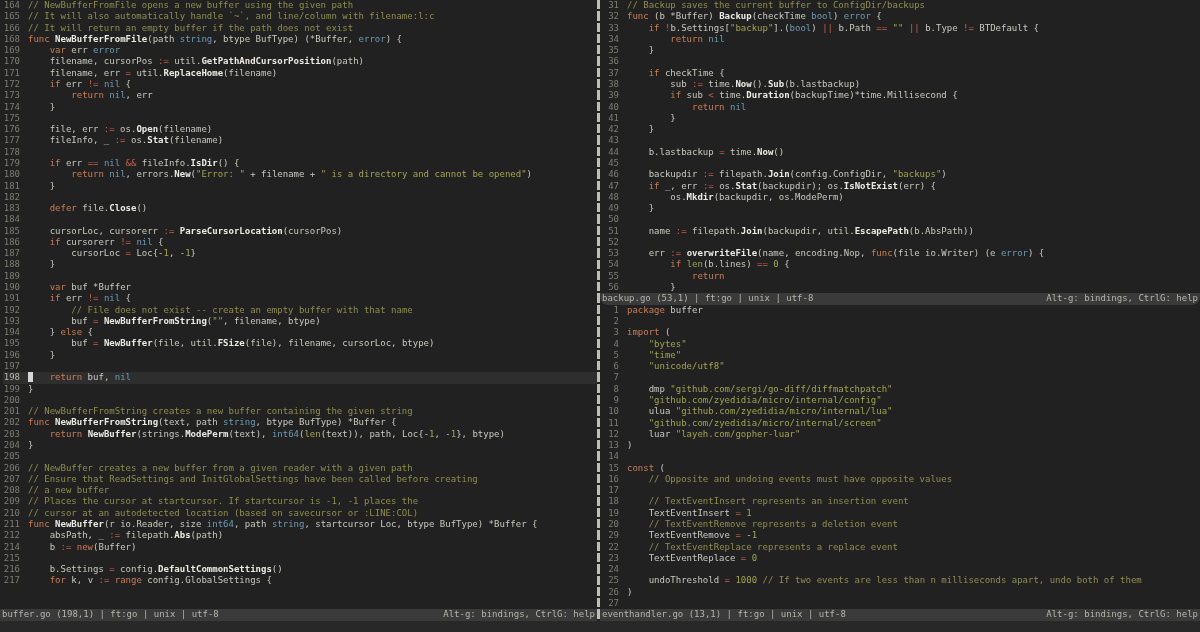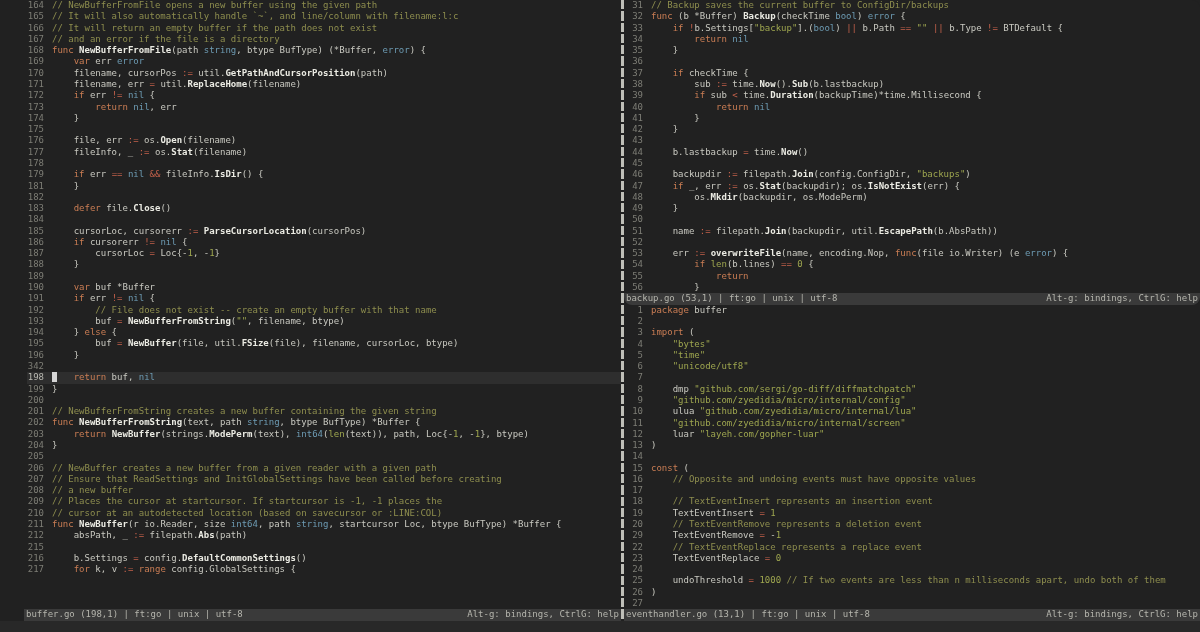--- a/index.html
+++ b/index.html
@@ -13,21 +13,21 @@
   *{margin:0;padding:0;box-sizing:border-box;}
   body{background:#000;}
   .screen{
     width:1200px;height:632px;
     background:var(--bg);
     font-family:"DejaVu Sans Mono", monospace;
     font-size:9px;
     overflow:hidden;
     display:flex;flex-direction:column;
   }
-  .main{display:flex;flex-direction:row;height:calc(var(--rh) * 55);padding-left:24px;}
+  .main{display:flex;flex-direction:row;height:calc(var(--rh) * 55);}
   .pane{display:flex;flex-direction:column;overflow:hidden;background:var(--bg);}
   .pane-left{width:597px;}
   .divider{
     width:3px;flex:none;
     background:repeating-linear-gradient(to bottom,#bfbfb8 0px,#bfbfb8 9.3px,var(--bg) 9.3px,var(--bg) 11.2857px);
   }
   .pane-right-col{flex:1;display:flex;flex-direction:column;overflow:hidden;}
   .pane-top{height:calc(var(--rh) * 27);border-radius:8px;}
   .pane-bottom{height:calc(var(--rh) * 28);}
   .code{flex:1;overflow:hidden;padding-left:3px;}
@@ -58,65 +58,66 @@
 <body>
 
 <div class="screen">
   <div class="main">
 
     <div class="pane pane-left">
       <div class="code">
           <div class="row"><span class="ln">164</span><span class="tx"><span class="c">// NewBufferFromFile opens a new buffer using the given path</span></span></div>
           <div class="row"><span class="ln">165</span><span class="tx"><span class="c">// It will also automatically handle `~`, and line/column with filename:l:c</span></span></div>
           <div class="row"><span class="ln">166</span><span class="tx"><span class="c">// It will return an empty buffer if the path does not exist</span></span></div>
-          <div class="row"><span class="ln">167</span><span class="tx"><span class="c">// and an error if the file is a directory</span></span></div>
           <div class="row"><span class="ln">168</span><span class="tx"><span class="k">func</span> <span class="f">NewBufferFromFile</span>(path <span class="ty">string</span>, btype BufType) (*Buffer, <span class="ty">error</span>) {</span></div>
           <div class="row"><span class="ln">169</span><span class="tx">    <span class="k">var</span> err <span class="ty">error</span></span></div>
           <div class="row"><span class="ln">170</span><span class="tx">    filename, cursorPos <span class="o">:=</span> util.<span class="f">GetPathAndCursorPosition</span>(path)</span></div>
           <div class="row"><span class="ln">171</span><span class="tx">    filename, err <span class="o">=</span> util.<span class="f">ReplaceHome</span>(filename)</span></div>
           <div class="row"><span class="ln">172</span><span class="tx">    <span class="k">if</span> err <span class="o">!=</span> <span class="ty">nil</span> {</span></div>
           <div class="row"><span class="ln">173</span><span class="tx">        <span class="k">return</span> <span class="ty">nil</span>, err</span></div>
           <div class="row"><span class="ln">174</span><span class="tx">    }</span></div>
           <div class="row"><span class="ln">175</span><span class="tx"></span></div>
           <div class="row"><span class="ln">176</span><span class="tx">    file, err <span class="o">:=</span> os.<span class="f">Open</span>(filename)</span></div>
           <div class="row"><span class="ln">177</span><span class="tx">    fileInfo, _ <span class="o">:=</span> os.<span class="f">Stat</span>(filename)</span></div>
           <div class="row"><span class="ln">178</span><span class="tx"></span></div>
           <div class="row"><span class="ln">179</span><span class="tx">    <span class="k">if</span> err <span class="o">==</span> <span class="ty">nil</span> <span class="o">&amp;&amp;</span> fileInfo.<span class="f">IsDir</span>() {</span></div>
+          <div class="row"><span class="ln">180</span><span class="tx">        <span class="k">return</span> <span class="ty">nil</span>, errors.<span class="f">New</span>(<span class="s">"Error: "</span> + filename + <span class="s">" is a directory and cannot be opened"</span>)</span></div>
           <div class="row"><span class="ln">181</span><span class="tx">    }</span></div>
           <div class="row"><span class="ln">182</span><span class="tx"></span></div>
           <div class="row"><span class="ln">183</span><span class="tx">    <span class="k">defer</span> file.<span class="f">Close</span>()</span></div>
           <div class="row"><span class="ln">184</span><span class="tx"></span></div>
           <div class="row"><span class="ln">185</span><span class="tx">    cursorLoc, cursorerr <span class="o">:=</span> <span class="f">ParseCursorLocation</span>(cursorPos)</span></div>
           <div class="row"><span class="ln">186</span><span class="tx">    <span class="k">if</span> cursorerr <span class="o">!=</span> <span class="ty">nil</span> {</span></div>
           <div class="row"><span class="ln">187</span><span class="tx">        cursorLoc <span class="o">=</span> Loc{-<span class="n">1</span>, -<span class="n">1</span>}</span></div>
           <div class="row"><span class="ln">188</span><span class="tx">    }</span></div>
           <div class="row"><span class="ln">189</span><span class="tx"></span></div>
           <div class="row"><span class="ln">190</span><span class="tx">    <span class="k">var</span> buf *Buffer</span></div>
           <div class="row"><span class="ln">191</span><span class="tx">    <span class="k">if</span> err <span class="o">!=</span> <span class="ty">nil</span> {</span></div>
           <div class="row"><span class="ln">192</span><span class="tx">        <span class="c">// File does not exist -- create an empty buffer with that name</span></span></div>
           <div class="row"><span class="ln">193</span><span class="tx">        buf <span class="o">=</span> <span class="f">NewBufferFromString</span>(<span class="s">""</span>, filename, btype)</span></div>
           <div class="row"><span class="ln">194</span><span class="tx">    } <span class="k">else</span> {</span></div>
           <div class="row"><span class="ln">195</span><span class="tx">        buf <span class="o">=</span> <span class="f">NewBuffer</span>(file, util.<span class="f">FSize</span>(file), filename, cursorLoc, btype)</span></div>
           <div class="row"><span class="ln">196</span><span class="tx">    }</span></div>
-          <div class="row"><span class="ln">342</span><span class="tx"></span></div>
+          <div class="row"><span class="ln">197</span><span class="tx"></span></div>
           <div class="row cur"><span class="ln">198</span><span class="tx"><span class="cursor"> </span>   <span class="k">return</span> buf, <span class="ty">nil</span></span></div>
           <div class="row"><span class="ln">199</span><span class="tx">}</span></div>
           <div class="row"><span class="ln">200</span><span class="tx"></span></div>
           <div class="row"><span class="ln">201</span><span class="tx"><span class="c">// NewBufferFromString creates a new buffer containing the given string</span></span></div>
           <div class="row"><span class="ln">202</span><span class="tx"><span class="k">func</span> <span class="f">NewBufferFromString</span>(text, path <span class="ty">string</span>, btype BufType) *Buffer {</span></div>
           <div class="row"><span class="ln">203</span><span class="tx">    <span class="k">return</span> <span class="f">NewBuffer</span>(strings.<span class="f">ModePerm</span>(text), <span class="ty">int64</span>(<span class="n">len</span>(text)), path, Loc{-<span class="n">1</span>, -<span class="n">1</span>}, btype)</span></div>
           <div class="row"><span class="ln">204</span><span class="tx">}</span></div>
           <div class="row"><span class="ln">205</span><span class="tx"></span></div>
           <div class="row"><span class="ln">206</span><span class="tx"><span class="c">// NewBuffer creates a new buffer from a given reader with a given path</span></span></div>
           <div class="row"><span class="ln">207</span><span class="tx"><span class="c">// Ensure that ReadSettings and InitGlobalSettings have been called before creating</span></span></div>
           <div class="row"><span class="ln">208</span><span class="tx"><span class="c">// a new buffer</span></span></div>
           <div class="row"><span class="ln">209</span><span class="tx"><span class="c">// Places the cursor at startcursor. If startcursor is -1, -1 places the</span></span></div>
           <div class="row"><span class="ln">210</span><span class="tx"><span class="c">// cursor at an autodetected location (based on savecursor or :LINE:COL)</span></span></div>
           <div class="row"><span class="ln">211</span><span class="tx"><span class="k">func</span> <span class="f">NewBuffer</span>(r io.Reader, size <span class="ty">int64</span>, path <span class="ty">string</span>, startcursor Loc, btype BufType) *Buffer {</span></div>
           <div class="row"><span class="ln">212</span><span class="tx">    absPath, _ <span class="o">:=</span> filepath.<span class="f">Abs</span>(path)</span></div>
+          <div class="row"><span class="ln">214</span><span class="tx">    b <span class="o">:=</span> <span class="k">new</span>(Buffer)</span></div>
           <div class="row"><span class="ln">215</span><span class="tx"></span></div>
           <div class="row"><span class="ln">216</span><span class="tx">    b.Settings <span class="o">=</span> config.<span class="f">DefaultCommonSettings</span>()</span></div>
           <div class="row"><span class="ln">217</span><span class="tx">    <span class="k">for</span> k, v <span class="o">:=</span> <span class="k">range</span> config.GlobalSettings {</span></div>
         </div>
       <div class="statusbar">
         <span>buffer.go (198,1) | ft:go | unix | utf-8</span>
         <span>Alt-g: bindings, CtrlG: help</span>
       </div>
     </div>
 

